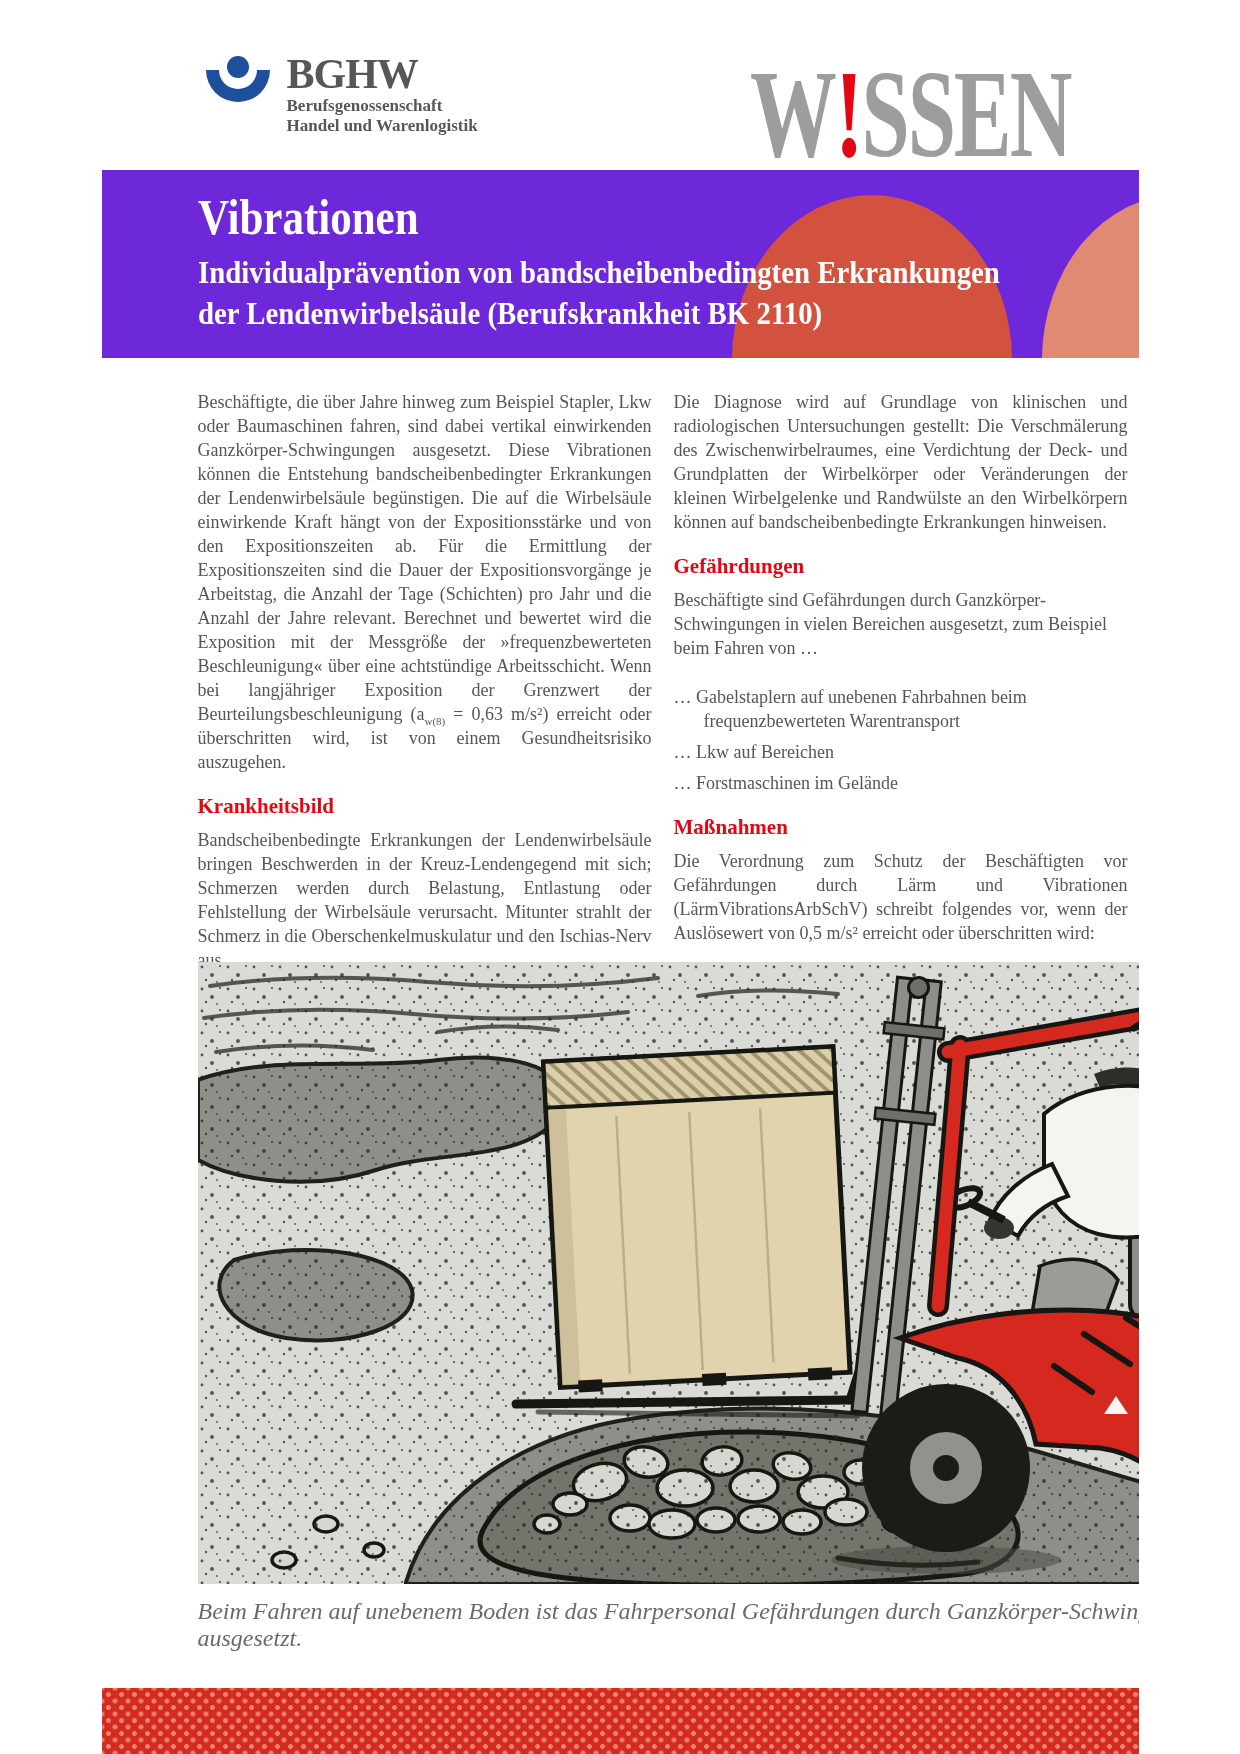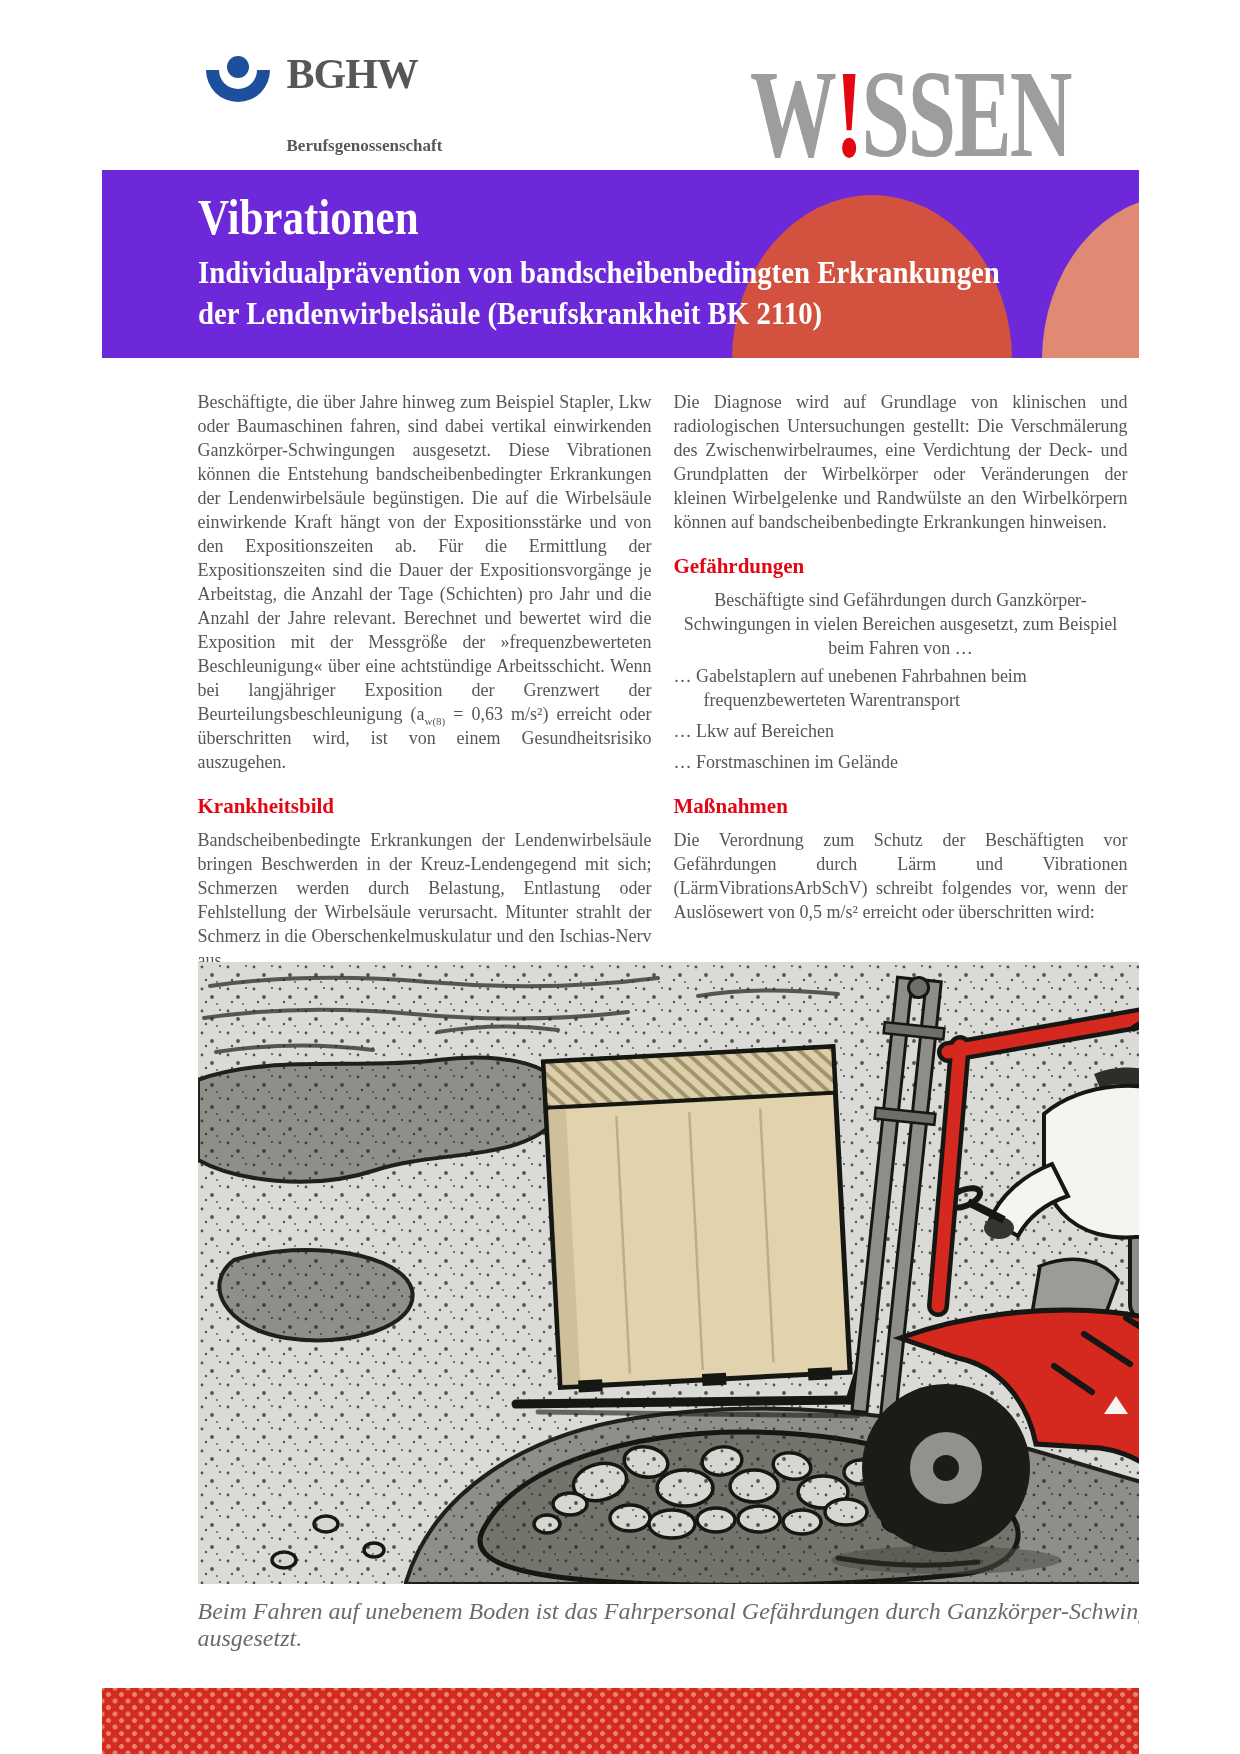--- a/index.html
+++ b/index.html
@@ -5,21 +5,21 @@
   html,body{margin:0;padding:0;background:#ffffff;}
   .page{
     position:relative;width:1037px;height:1754px;margin:0 auto;background:#fff;
     overflow:hidden;font-family:Liberation Serif, serif;
   }
   
   .bghw{position:absolute;left:103px;top:52px;display:flex;align-items:flex-start;}
   .bghw-icon{width:66px;height:50px;margin-right:16px;margin-top:4px;}
   .bghw-text{display:flex;flex-direction:column;}
   .bghw-name{font-size:42px;font-weight:bold;color:#575756;line-height:44px;letter-spacing:-1px;}
-  .bghw-sub{font-size:17px;font-weight:600;color:#575756;line-height:20px;margin-top:40px;}
+  .bghw-sub{font-size:17px;font-weight:600;color:#575756;line-height:20px;}
   .wissen-text{
     position:absolute;left:648px;top:53px;font-size:124px;font-weight:bold;line-height:1;
     color:#9d9d9c;letter-spacing:-3px;transform:scaleX(0.70);transform-origin:0 0;white-space:nowrap;
   }
   .wissen-bang{color:#e30613;}
   .wissen-square{position:absolute;left:1042px;top:62px;width:90px;height:90px;background:#e30613;}
   
   .banner{position:absolute;left:0;top:170px;width:1240px;height:188px;background:#6d28d9;overflow:hidden;}
   .banner .circle{position:absolute;border-radius:50%;}
   .c3{left:1180px;top:20px;width:300px;height:330px;background:#efc2ae;}
@@ -87,21 +87,21 @@
 
   <div class="columns">
     <div class="col">
       <p><span>Beschäftigte, die über Jahre hinweg zum Beispiel Stapler, Lkw oder Baumaschinen fahren, sind dabei vertikal einwirkenden Ganzkörper-Schwingungen ausgesetzt. Diese Vibrationen können die Entstehung bandscheibenbedingter Erkrankungen der Lendenwirbelsäule begünstigen. Die auf die Wirbelsäule einwirkende Kraft hängt von der Expositionsstärke und von den Expositionszeiten ab. Für die Ermittlung der Expositionszeiten sind die Dauer der Expositionsvorgänge je Arbeitstag, die Anzahl der Tage (Schichten) pro Jahr und die Anzahl der Jahre relevant. Berechnet und bewertet wird die Exposition mit der Messgröße der »frequenzbewerteten Beschleunigung« über eine achtstündige Arbeitsschicht. Wenn bei langjähriger Exposition der Grenzwert der Beurteilungsbeschleunigung (a</span><sub class="aw">w(8)</sub><span> = 0,63 m/s²) erreicht oder überschritten wird, ist von einem Gesundheitsrisiko auszugehen.</span></p>
       <div class="sec-head">Krankheitsbild</div>
       <p>Bandscheibenbedingte Erkrankungen der Lendenwirbelsäule bringen Beschwerden in der Kreuz-Lendengegend mit sich; Schmerzen werden durch Belastung, Entlastung oder Fehlstellung der Wirbelsäule verursacht. Mitunter strahlt der Schmerz in die Oberschenkelmuskulatur und den Ischias-Nerv aus.</p>
     </div>
     <div class="col">
       <p>Die Diagnose wird auf Grundlage von klinischen und radiologischen Untersuchungen gestellt: Die Verschmälerung des Zwischenwirbelraumes, eine Verdichtung der Deck- und Grundplatten der Wirbelkörper oder Veränderungen der kleinen Wirbelgelenke und Randwülste an den Wirbelkörpern können auf bandscheibenbedingte Erkrankungen hinweisen.</p>
       <div class="sec-head">Gefährdungen</div>
-      <p style="margin-bottom:4px;text-align:center;">Beschäftigte sind Gefährdungen durch Ganzkörper-Schwingungen in vielen Bereichen ausgesetzt, zum Beispiel beim Fahren von …</p>
+      <p style="margin-bottom:25px;text-align:left;">Beschäftigte sind Gefährdungen durch Ganzkörper-Schwingungen in vielen Bereichen ausgesetzt, zum Beispiel beim Fahren von …</p>
       <div class="dotlist">
         <div class="li"><span>…</span> <span>Gabelstaplern auf unebenen Fahrbahnen beim frequenzbewerteten Warentransport</span></div>
         <div class="li"><span>…</span> <span>Lkw auf Bereichen</span></div>
         <div class="li"><span>…</span> <span>Forstmaschinen im Gelände</span></div>
       </div>
       <div class="sec-head">Maßnahmen</div>
       <p>Die Verordnung zum Schutz der Beschäftigten vor Gefährdungen durch Lärm und Vibrationen (LärmVibrationsArbSchV) schreibt folgendes vor, wenn der Auslösewert von 0,5 m/s² erreicht oder überschritten wird:</p>
     </div>
   </div>
 

